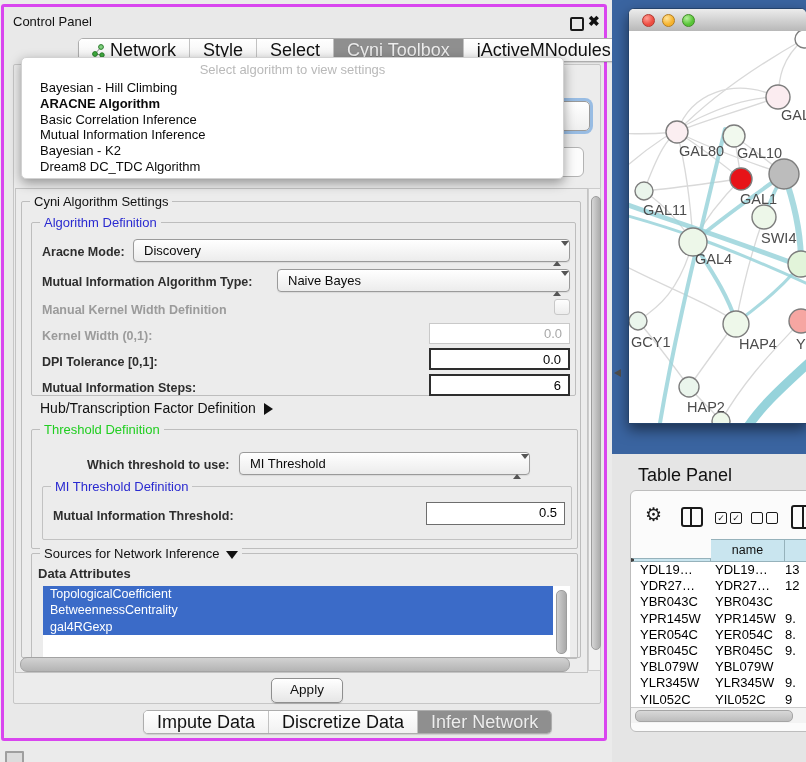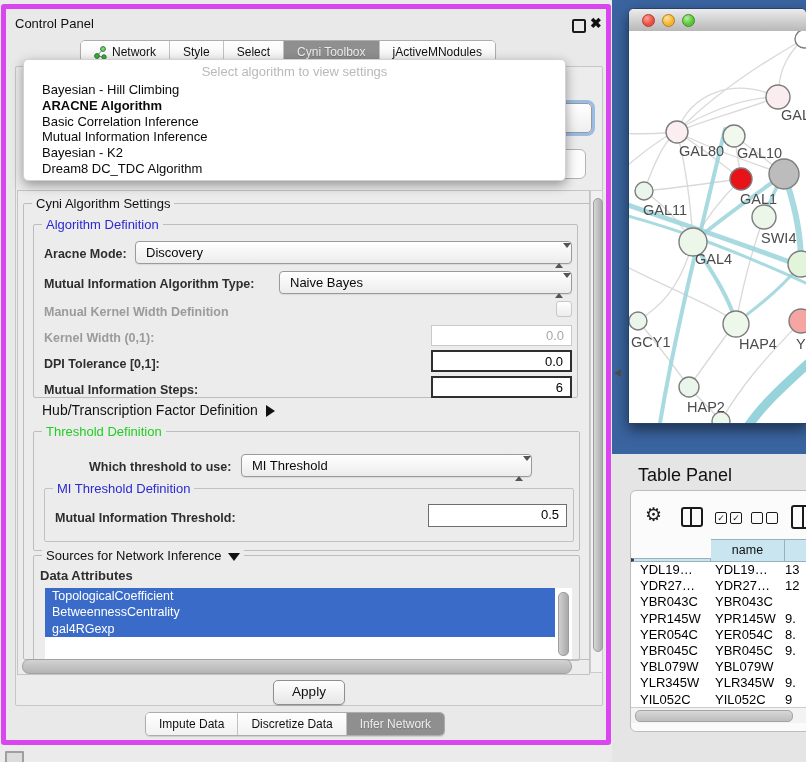--- a/index.html
+++ b/index.html
@@ -1,29 +1,29 @@
 <!DOCTYPE html>
 <html><head>
 <meta charset="utf-8">
 <style>
   html,body{margin:0;padding:0;width:806px;height:762px;overflow:hidden;
     background:#ebebeb;font-family:"Liberation Sans",sans-serif;}
   #stage{position:absolute;left:0;top:0;width:806px;height:762px;}
 
   
   #cp{position:absolute;left:1px;top:4px;width:600px;height:731px;background:#e9e9e9;
-      border:5px solid #d946ef;border-radius:3px;}
+      border:3px solid #d946ef;border-radius:3px;}
   #cp-title{position:absolute;left:9px;top:7px;font-size:13px;color:#111;}
   #float-btn{position:absolute;left:566px;top:10px;width:10px;height:10px;border:2px solid #1a1a1a;border-radius:2px;background:transparent;}
   #close-btn{position:absolute;left:584px;top:6px;font-size:14px;font-weight:bold;color:#111;}
 
   
   .seg{position:absolute;display:flex;height:22px;border:1px solid #adadad;border-radius:5px;
        background:#fdfdfd;overflow:hidden;box-shadow:0 1px 1px rgba(0,0,0,.12);}
-  .seg .tab{padding:0 13px;font-size:12px;line-height:22px;color:#111;border-left:1px solid #c2c2c2;
+  .seg .tab{padding:0 13px;font-size:18px;line-height:22px;color:#111;border-left:1px solid #c2c2c2;
        background:linear-gradient(#ffffff,#f1f1f1);white-space:nowrap;display:flex;align-items:center;gap:5px;}
   .seg .tab:first-child{border-left:none;}
   .seg .tab.selected{background:#8f8f8f;color:#ededed;text-shadow:0 1px 1px rgba(0,0,0,.2);}
   #top-tabs{left:74px;top:31px;}
   #bottom-tabs{left:139px;top:703px;}
 
   
   #inner{position:absolute;left:9px;top:57px;width:586px;height:638px;background:#ececec;
         border:1px solid #c6c6c6;border-radius:2px;}
 
@@ -193,21 +193,21 @@
           <div class="algo-item bold">ARACNE Algorithm</div>
           <div class="algo-item">Basic Correlation Inference</div>
           <div class="algo-item">Mutual Information Inference</div>
           <div class="algo-item">Bayesian - K2</div>
           <div class="algo-item">Dream8 DC_TDC Algorithm</div>
         </div>
     </div>
 
     <div id="viewport">
 
-      <div class="fs" style="left:5px;top:12px;width:558px;height:455px;padding-left:29px;">
+      <div class="fs" style="left:5px;top:12px;width:558px;height:455px;">
         <span class="legend">Cyni Algorithm Settings</span>
       </div>
 
       <div class="fs" style="left:15px;top:33px;width:543px;height:172px;">
         <span class="legend blue">Algorithm Definition</span>
 
         <div class="lbl" style="left:10px;top:22px;">Aracne Mode:</div>
         <div class="combo" style="left:101px;top:16px;width:437px;">
           <span>Discovery</span>
           <span class="stepper"><span class="tri-up"></span><span class="tri-dn"></span></span>

